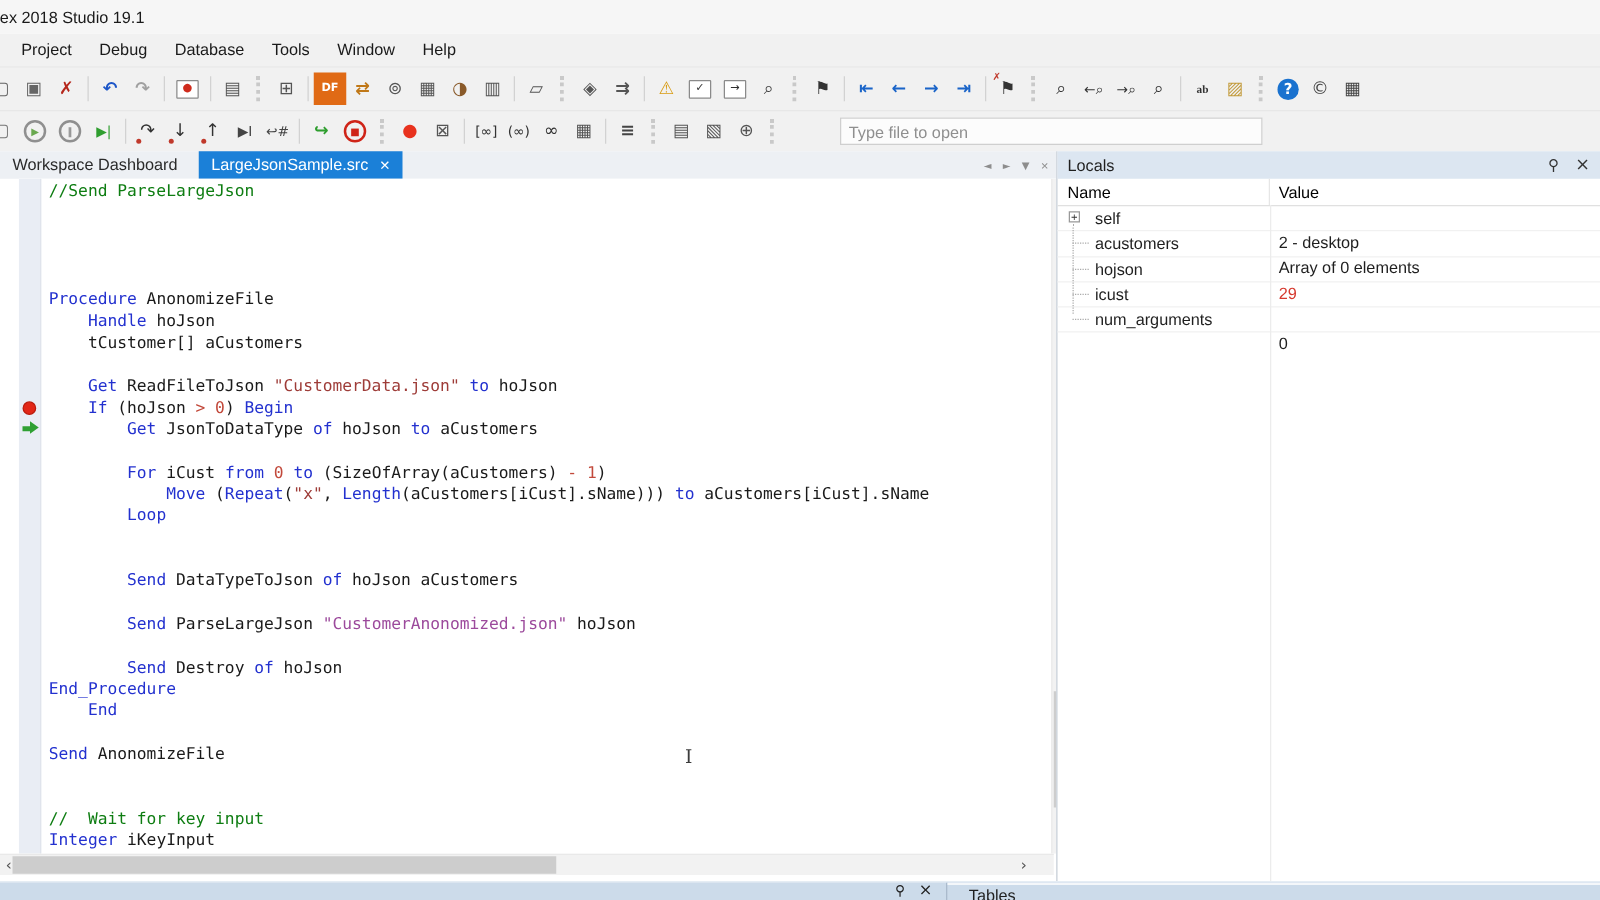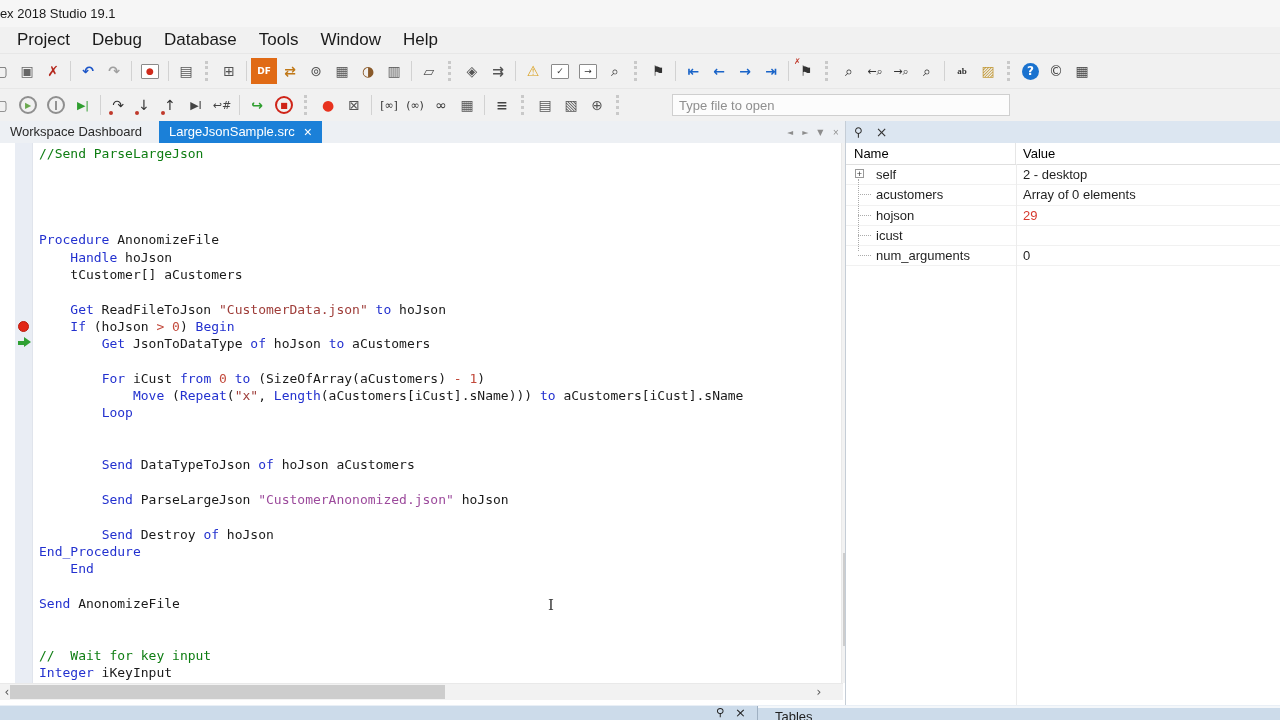--- a/index.html
+++ b/index.html
@@ -1,21 +1,21 @@
 <!DOCTYPE html>
 <html><head>
 <meta charset="utf-8">
 <style>
   html,body{margin:0;padding:0;width:1280px;height:720px;overflow:hidden;background:#fff;
     font-family:"Liberation Sans",sans-serif;position:relative;}
   
   .titlebar{position:absolute;left:0;top:0;width:1280px;height:27px;background:#f6f6f6;}
   .title-text{position:absolute;left:-3px;top:0;line-height:27px;font-size:13px;color:#1a1a1a;white-space:nowrap;}
   .menubar{position:absolute;left:0;top:27px;width:1280px;height:26px;background:#f1f1f1;display:flex;padding-left:6px;box-sizing:border-box;}
-  .menu-item{padding:0 11px;font-size:17px;line-height:26px;color:#1a1a1a;white-space:nowrap;}
+  .menu-item{padding:0 11px;font-size:13px;line-height:26px;color:#1a1a1a;white-space:nowrap;}
   
   .toolbar{position:absolute;left:0;width:1280px;background:#f1f1f1;display:flex;align-items:center;overflow:hidden;border-top:1px solid #e7e7e7;box-sizing:border-box;padding-left:2px;}
   #toolbar1{top:53px;height:35px;}
   #toolbar2{top:88px;height:33px;}
   .tbtn{min-width:26px;height:26px;display:flex;align-items:center;justify-content:center;
     font-family:"DejaVu Sans",sans-serif;font-size:14px;flex:0 0 auto;position:relative;cursor:default;}
   .tbtn.b{font-weight:bold;}
   .tbtn.txt{font-size:9px;font-weight:bold;letter-spacing:0;}
   .tbtn.frame{border:1px solid #8a8a8a;border-radius:1px;min-width:16px;width:16px;height:13px;margin:0 5px;font-size:9px;background:#fff;}
   .tbtn.circle{background:#1a72cf;color:#fff!important;border-radius:50%;min-width:17px;width:17px;height:17px;margin:0 4px;font-size:12px;font-weight:bold;}
@@ -61,21 +61,21 @@
   .locals-colhead{height:21px;display:flex;border-bottom:1px solid #e0e0e0;font-size:13px;color:#000000;}
   .lc-name{width:170px;padding-left:8px;border-right:1px solid #e6e6e6;line-height:21px;box-sizing:border-box;}
   .lc-value{padding-left:7px;line-height:21px;}
   .locals-body{position:relative;font-size:13px;color:#1f1f1f;}
   .lrow{height:19.3px;display:flex;border-bottom:1px solid #f1f1f1;}
   .lr-name{position:relative;width:170px;box-sizing:border-box;}
   .lr-label{position:absolute;left:30px;line-height:19.3px;}
   .expandbox{position:absolute;left:9px;top:4px;width:9px;height:9px;border:1px solid #999;background:#fff;font-size:9px;line-height:8px;text-align:center;color:#333;box-sizing:border-box;}
   .stub{position:absolute;left:12px;top:9px;width:13px;border-top:1px dotted #ababab;}
   .tree-vline{position:absolute;left:12px;top:14px;height:72px;border-left:1px dotted #ababab;}
-  .lr-value{flex:1;padding-left:7px;line-height:19.3px;}
+  .lr-value{flex:1;padding-left:7px;line-height:19.3px;margin-top:19px;}
   .val-red{color:#d6392e;}
   .col-divider{position:absolute;left:170px;top:43px;bottom:0;width:1px;background:#ececec;}
   
   .bottombar{position:absolute;left:0;top:705px;width:1280px;height:15px;background:#ccdbea;border-top:1px solid #e9eff6;box-sizing:border-box;overflow:hidden;}
   .bb-pin{position:absolute;left:716px;top:0px;font-size:11px;color:#222;font-family:"DejaVu Sans",sans-serif;}
   .bb-close{position:absolute;left:735px;top:-1px;font-size:13px;color:#222;font-family:"DejaVu Sans",sans-serif;}
   .bb-div{position:absolute;left:757px;top:0;bottom:0;width:1px;background:#9fb0c2;}
   .tables-seg{position:absolute;left:758px;top:0;right:0;height:15px;background:#ccdbea;border-top:2px solid #f4f7fa;box-sizing:border-box;}
   .tables-label{position:absolute;left:17px;top:1px;font-size:13px;color:#1f1f1f;}
 </style>
@@ -239,20 +239,21 @@
   </div>
 </div>
 <div class="hscroll">
   <div class="hs-btn" style="left:0;">‹</div>
   <div class="hs-thumb"></div>
   <div class="hs-btn" style="right:17px;">›</div>
 </div>
 
 <div class="locals">
   <div class="locals-header">
+    <span class="locals-title">Locals</span>
     <span class="pin-glyph">⚲</span>
     <span class="close-glyph">×</span>
   </div>
   <div class="locals-colhead">
     <div class="lc-name">Name</div>
     <div class="lc-value">Value</div>
   </div>
   <div class="locals-body" id="localsbody">
     <div class="tree-vline"></div>
   <div class="lrow">

